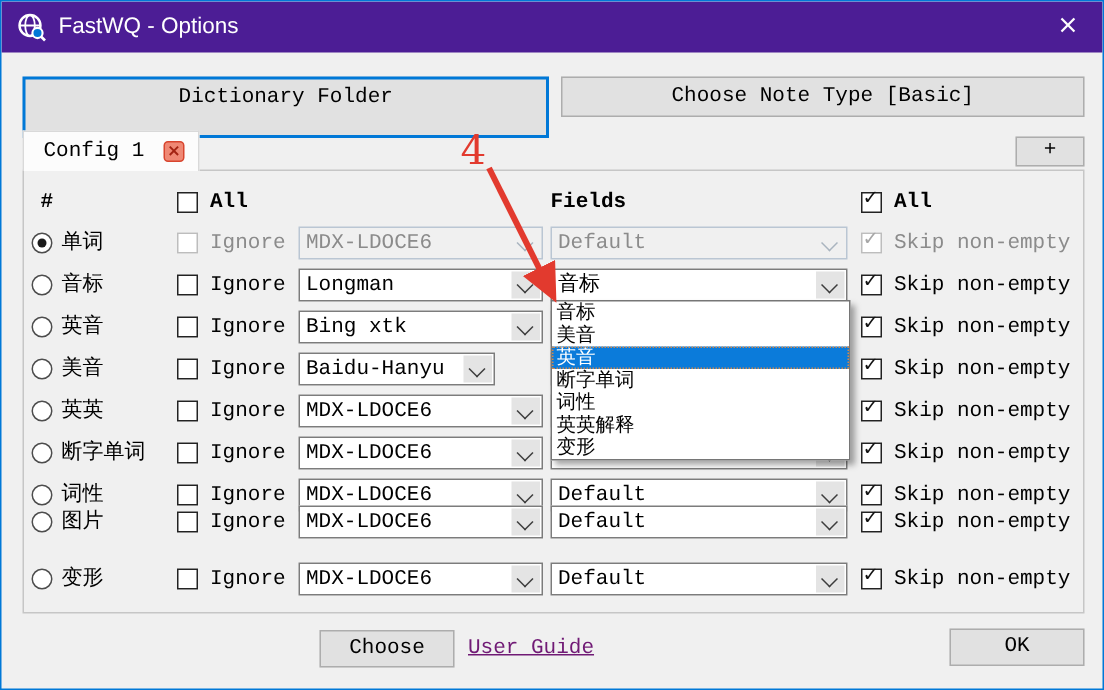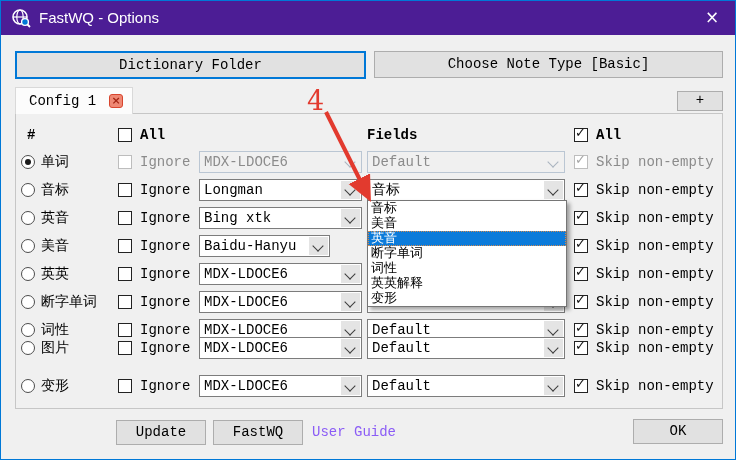--- a/index.html
+++ b/index.html
@@ -18,21 +18,21 @@
   #app-icon { position:absolute; left:10px; top:7px; width:20px; height:20px; }
   #close-btn {
     position:absolute; right:0; top:0; width:46px; height:34px; color:#fff;
     font-family:"DejaVu Sans",sans-serif; font-size:17px; text-align:center; line-height:32px; cursor:default;
   }
   
   .pushbtn {
     position:absolute; background:#e1e1e1; border:1px solid #adadad;
     font-size:14px; color:#000; text-align:center;
   }
-  #btn-dict-folder { left:14px; top:50px; width:351px; height:28px; border:2px solid #0078d7; line-height:24px; }
+  #btn-dict-folder { left:14px; top:50px; width:351px; height:41px; border:2px solid #0078d7; line-height:24px; }
   #btn-note-type  { left:373px; top:50px; width:349px; height:27px; line-height:25px; }
   
   #tab-config {
     position:absolute; left:14px; top:86px; width:118px; height:27px; background:#fcfcfc;
     border:1px solid #d9d9d9; border-bottom:none; z-index:3; font-size:14px;
   }
   #tab-config .tab-label { position:absolute; left:13px; top:0; line-height:26px; }
   #tab-close-icon {
     position:absolute; right:9px; top:6px; width:14px; height:14px; border-radius:3px;
     background:#ef8874; border:1px solid #d8452e; color:#a32413; font-weight:bold;
@@ -72,22 +72,22 @@
     border:1px solid #767676; z-index:40; box-shadow:3px 3px 4px rgba(0,0,0,0.35);
   }
   #fields-popup .opt { height:15px; line-height:15px; font-size:13px; padding-left:3px; color:#000; white-space:nowrap; }
   #fields-popup .opt.sel { background:#0b7bda; color:#fff; outline:1px dotted #cf8a50; outline-offset:-1px; }
   
   #btn-settings { left:14px;  top:419px; width:90px; height:25px; line-height:22px; }
   #btn-update   { left:115px; top:419px; width:90px; height:25px; line-height:22px; }
   #btn-about    { left:212px; top:419px; width:90px; height:25px; line-height:22px; }
   #btn-ok       { left:632px; top:418px; width:90px; height:25px; line-height:22px; }
   #link-guide {
-    position:absolute; left:311px; top:423px; font-size:14px; color:#8b5cf6;
-    cursor:pointer;
+    position:absolute; left:311px; top:423px; font-size:14px; color:#701a75;
+    text-decoration:underline; cursor:pointer;
   }
   
   #ann-num {
     position:absolute; left:306px; top:84px; color:#e23a2e; z-index:50;
     font-family:"DejaVu Serif",serif; font-size:27px;
   }
   #ann-arrow { position:absolute; left:313px; top:103px; z-index:50; }
 </style>
 </head>
 <body>
@@ -292,18 +292,17 @@
   <div id="ann-num">4</div>
   <svg id="ann-arrow" width="72" height="104" viewBox="0 0 72 104">
     <defs>
       <marker id="arrhead" markerWidth="8" markerHeight="8" refX="1.5" refY="3" orient="auto">
         <path d="M0,0 L6.5,3 L0,6 z" fill="#e23a2e"></path>
       </marker>
     </defs>
     <line x1="12" y1="8" x2="48" y2="80" stroke="#e23a2e" stroke-width="4" marker-end="url(#arrhead)"></line>
   </svg>
 
-  <div id="btn-update" class="pushbtn">Update</div>
-  <div id="btn-about" class="pushbtn">FastWQ</div>
+  <div id="btn-about" class="pushbtn">Choose</div>
   <a id="link-guide">User Guide</a>
   <div id="btn-ok" class="pushbtn">OK</div>
 
 </div>
 
 </body></html>

